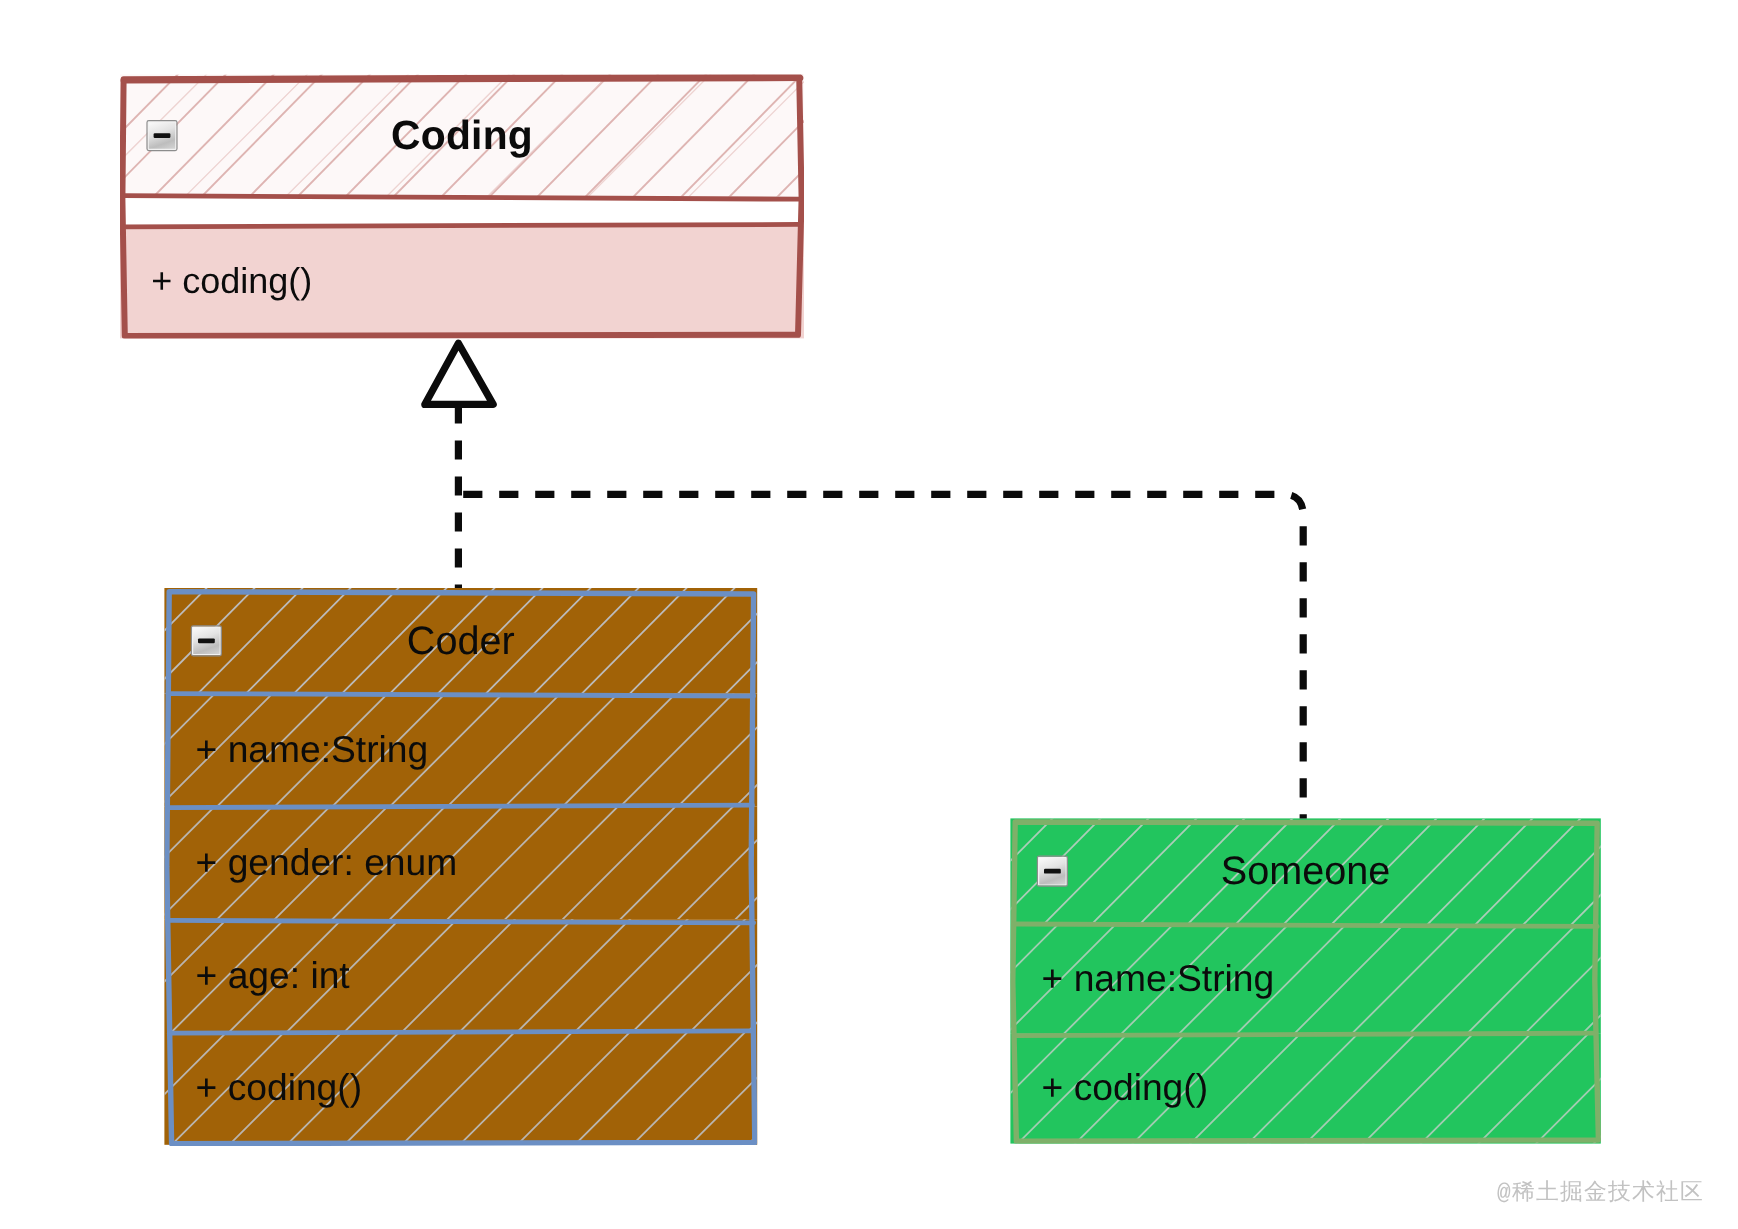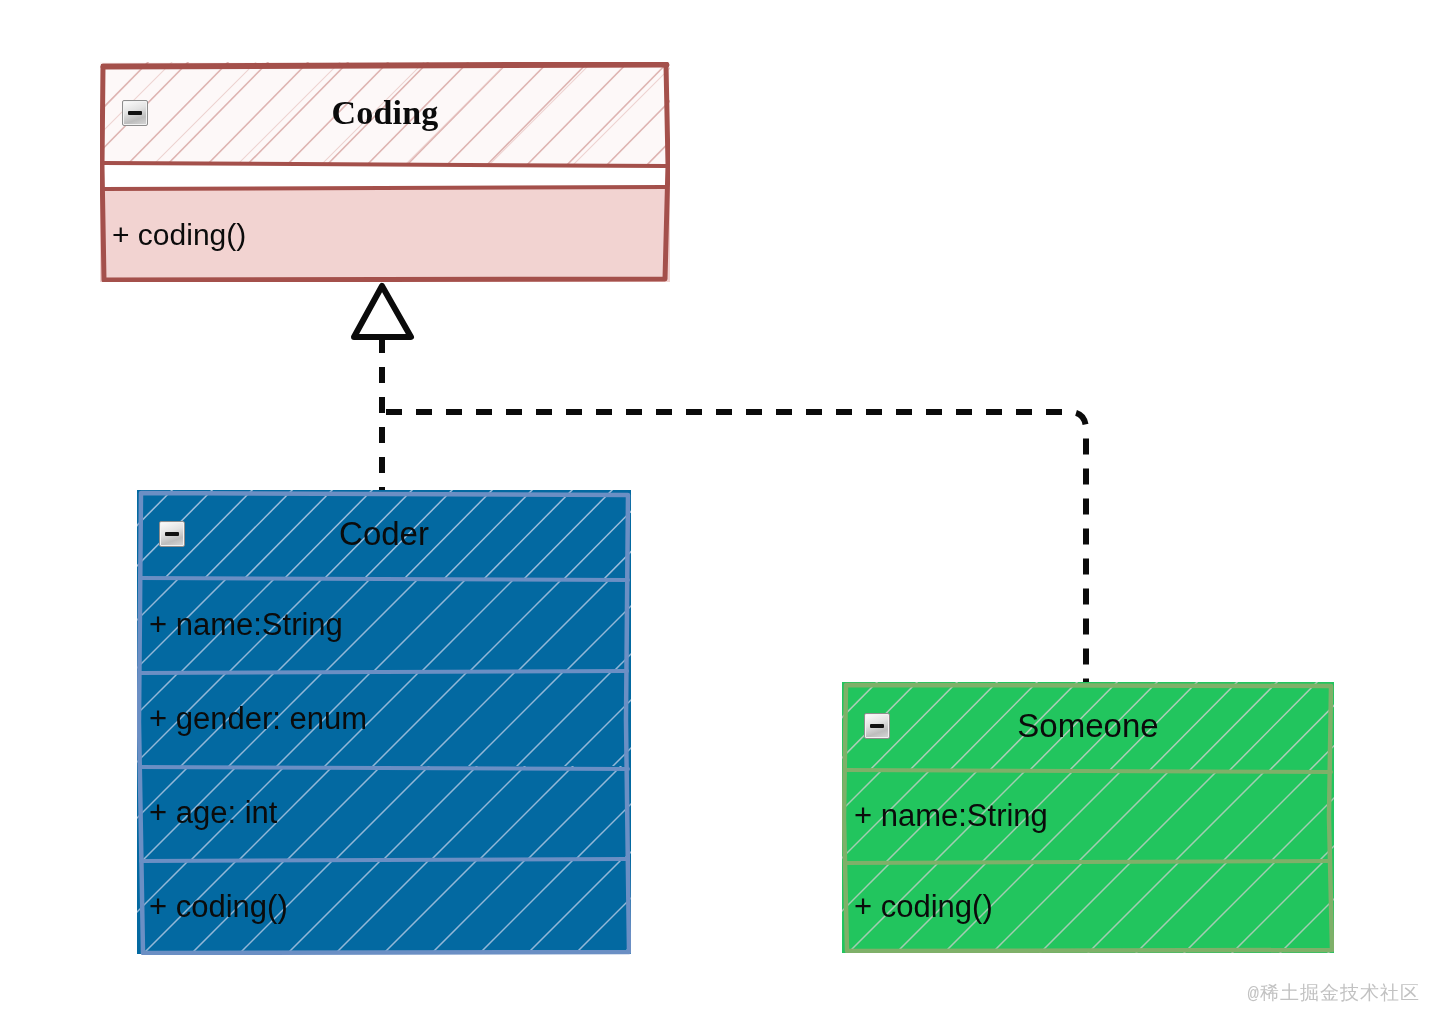--- a/index.html
+++ b/index.html
@@ -52,21 +52,21 @@
   }
 
   
   .title-compartment .ctext {
     width: 100%;
     text-align: center;
   }
 
   
   .member-compartment .ctext {
-    padding-left: 12px;
+    padding-left: 26px;
   }
 
   
   .collapse-icon {
     position: absolute;
     left: 22px;
     top: 50%;
     transform: translateY(-50%);
     width: 26px;
     height: 26px;
@@ -102,21 +102,20 @@
   }
   #coding-title {
     height: 102px;
     background: #fdf8f8;
   }
   #coding-title .ctext {
     font-size: 34px;
     font-weight: bold;
     color: #0b0b0b;
     letter-spacing: .2px;
-    font-family: Liberation Serif, serif;
   }
   #coding-empty {
     height: 24px;
     background: #ffffff;
   }
   #coding-method {
     flex: 1;
     background: #f2d3d1;
   }
   #coding-method .ctext {
@@ -124,21 +123,21 @@
     color: #0b0b0b;
   }
 
   
   #class-coder {
     left: 137px;
     top: 490px;
     width: 494px;
     height: 465px;
   }
-  #class-coder .compartment { background: #0369a1; }
+  #class-coder .compartment { background: #a16207; }
   #coder-title { height: 88px; }
   #coder-title .ctext {
     font-size: 33px;
     color: #0b0b0b;
   }
   #class-coder .member-compartment { height: 94px; }
   #class-coder .member-compartment .ctext {
     font-size: 31px;
     color: #0b0b0b;
   }

